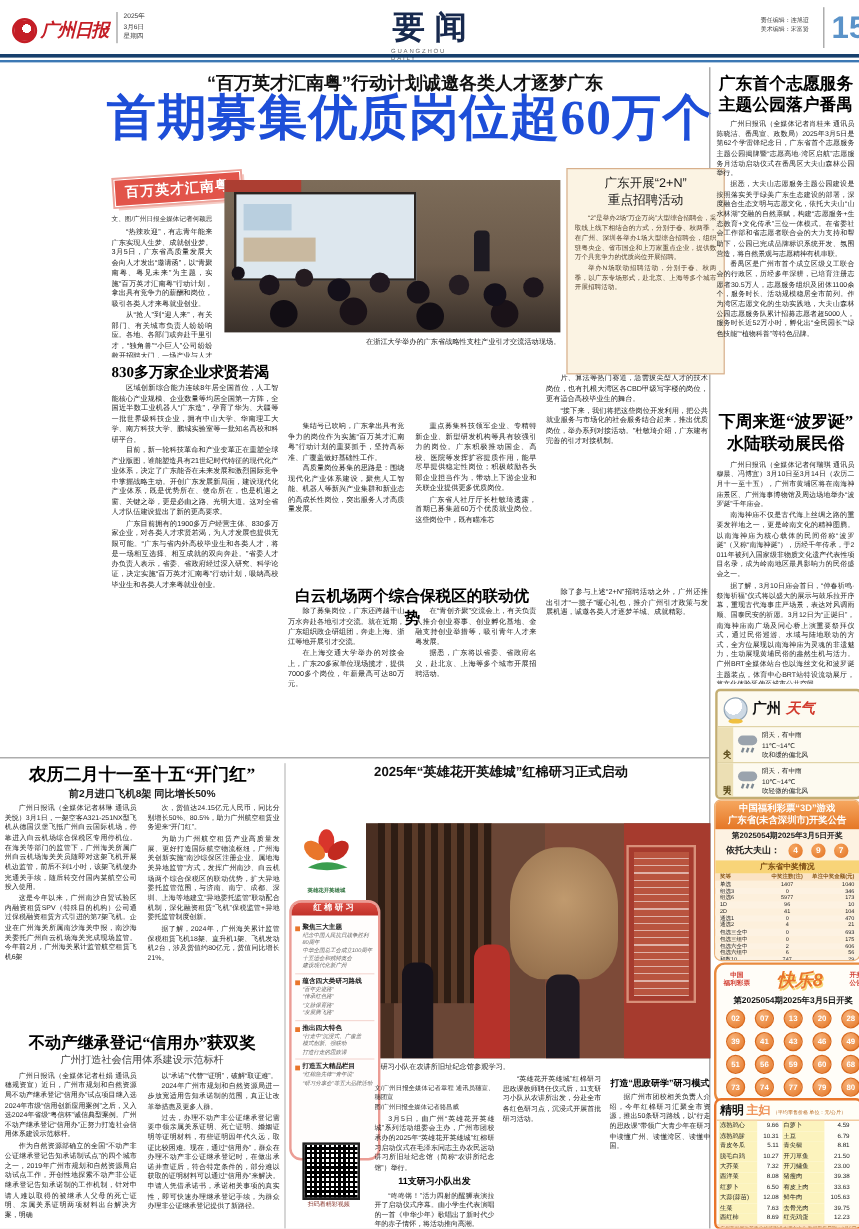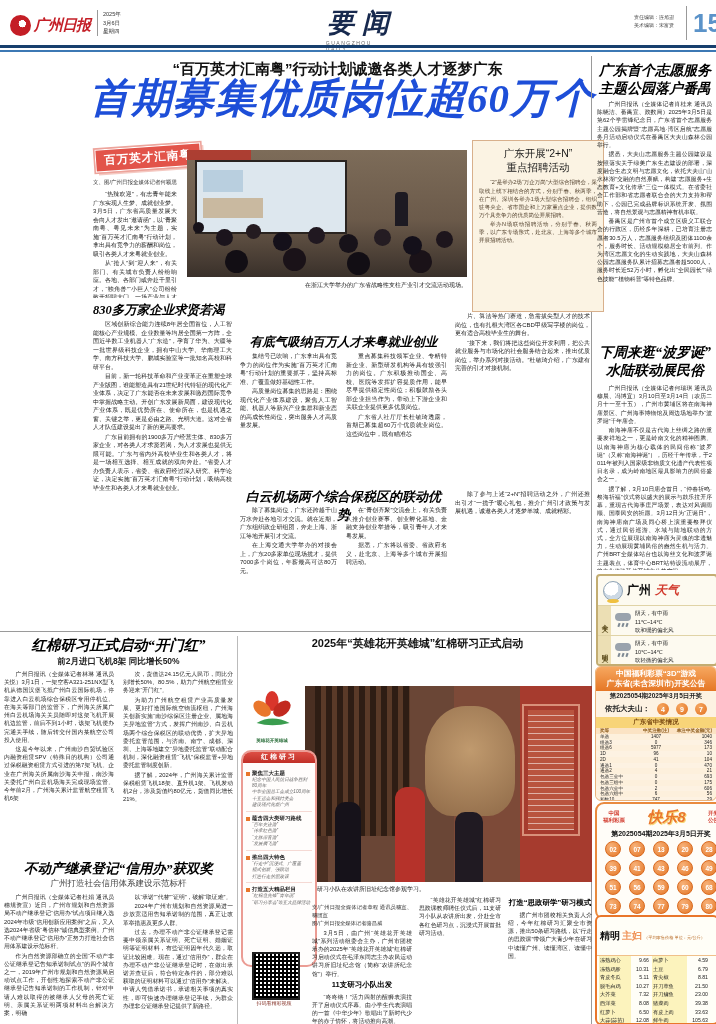--- a/index.html
+++ b/index.html
@@ -1,19 +1,19 @@
 <!DOCTYPE html>
 <html><head>
 <meta charset="utf-8">
 <style>
   html,body{margin:0;padding:0;}
   body{font-family:"Liberation Sans","DejaVu Sans",sans-serif;background:#e9e9e9;}
   .page{position:relative;width:716px;height:1024px;background:#ffffff;margin:0 auto;overflow:hidden;}
   .abs{position:absolute;}
-  .serif{font-family:"Liberation Serif","DejaVu Serif",serif;font-style:italic;}
+  .serif{font-family:"Liberation Serif","DejaVu Serif",serif;}
   .body-text{font-size:6px;line-height:1.42;text-align:justify;color:#1c1c1c;overflow:hidden;word-break:break-all;}
   .body-text p{text-indent:2em;margin:0 0 1px 0;}
   
   .masthead{left:10px;top:8px;width:84px;height:34px;display:flex;align-items:center;gap:3px;}
   .mh-emblem{width:17px;height:17px;border-radius:50%;border:2.5px solid #c41e26;background:radial-gradient(circle at 60% 40%,#fff 0 25%,#c41e26 26%);flex:none;}
   .mh-title{font-size:15px;font-weight:900;font-style:italic;color:#c41e26;letter-spacing:-1px;white-space:nowrap;}
   .date-block{left:97px;top:10px;border-left:1px solid #999;padding-left:5px;font-size:5.5px;line-height:1.55;color:#333;}
   .section-title{left:288px;top:5px;width:140px;text-align:center;font-size:27px;font-weight:900;color:#17294e;letter-spacing:8px;text-indent:8px;}
   .daily-sub{left:278px;top:40px;width:160px;display:flex;align-items:center;justify-content:center;gap:4px;}
   .ds-line{width:48px;height:1px;background:#9a9a9a;}
@@ -96,21 +96,21 @@
   
   .k8-box{left:595px;top:802px;width:120px;height:110px;border:2px solid #e98a3e;border-radius:9px;background:#fffdf8;padding:2px 4px;overflow:hidden;}
   .k8-head{display:flex;justify-content:space-between;align-items:center;height:22px;padding:0 2px;}
   .k8-side{font-size:5.5px;font-weight:bold;color:#d23b2e;line-height:1.25;text-align:center;}
   .k8-logo{font-size:15px;font-weight:900;font-style:italic;color:#e9762b;text-shadow:1px 1px 0 #f7d674;}
   .k8-issue{font-size:7px;font-weight:bold;text-align:center;color:#111;margin:1px 0 2px;}
   .k8-grid{display:grid;grid-template-columns:repeat(5,1fr);gap:3px 4px;justify-items:center;padding:0 2px;}
   .ballk8{width:14px;height:14px;border-radius:50%;background:radial-gradient(circle at 35% 30%,#f7b27a,#e57726);border:1px solid #d96a1f;color:#fff;font-size:6.5px;font-weight:bold;display:flex;align-items:center;justify-content:center;}
   
   .pm-box{left:595px;top:915px;width:120px;height:106px;border:2px solid #e9762b;border-radius:6px;background:#fffef7;overflow:hidden;display:flex;flex-direction:column;}
-  .pm-head{display:flex;align-items:baseline;gap:2px;padding:12px 3px;border-bottom:1px solid #f0c08a;}
+  .pm-head{display:flex;align-items:baseline;gap:2px;padding:1px 3px;border-bottom:1px solid #f0c08a;}
   .pm-t1{font-size:10px;font-weight:900;color:#111;}
   .pm-t2{font-size:10px;font-weight:900;color:#f0945a;}
   .pm-note{font-size:4.2px;color:#b5651d;}
   .price-row{display:grid;grid-template-columns:32px 21px 35px 24px;font-size:5.2px;line-height:8.6px;padding:0 2px;align-items:center;color:#222;}
   .pm-name{background:#fcf3bd;padding:0 1px;}
   .pm-val{text-align:right;padding-right:3px;}
   .pm-footer{margin-top:auto;background:#fbe2c0;color:#a05a1a;font-size:4px;text-align:center;line-height:7px;}
   
   .avi-h{left:2px;top:636px;width:233px;text-align:center;font-size:14.5px;font-weight:900;color:#000;}
   .avi-sub{left:2px;top:656px;width:233px;text-align:center;font-size:8.5px;font-weight:bold;color:#222;}
@@ -210,21 +210,20 @@
       </div>
   </div>
 
   <div class="abs sec-h serif s830-h">830多万家企业求贤若渴</div>
   <div class="abs body-text s830-b">
       <p>区域创新综合能力连续8年居全国首位，人工智能核心产业规模、企业数量等均居全国第一方阵，全国近半数工业机器人“广东造”，孕育了华为、大疆等一批世界级科技企业，拥有中山大学、华南理工大学、南方科技大学、鹏城实验室等一批知名高校和科研平台。</p>
       <p>目前，新一轮科技革命和产业变革正在重塑全球产业版图，谁能塑造具有21世纪时代特征的现代化产业体系，决定了广东能否在未来发展和激烈国际竞争中掌握战略主动。开创广东发展新局面，建设现代化产业体系，既是优势所在、使命所在，也是机遇之窗、关键之举，更是必由之路、光明大道。这对全省人才队伍建设提出了新的更高要求。</p>
       <p>广东目前拥有的1900多万户经营主体、830多万家企业，对各类人才求贤若渴，为人才发展也提供无限可能。“广东与省内外高校毕业生和各类人才，将是一场相互选择、相互成就的双向奔赴。”省委人才办负责人表示，省委、省政府经过深入研究、科学论证，决定实施“百万英才汇南粤”行动计划，吸纳高校毕业生和各类人才来粤就业创业。</p>
     </div>
 
-  <div class="abs sec-h serif sconf-h">有底气吸纳百万人才来粤就业创业</div>
   <div class="abs body-text sconf-a">
       <p>集结号已吹响，广东拿出具有竞争力的岗位作为实施“百万英才汇南粤”行动计划的重要抓手，坚持高标准、广覆盖做好基础性工作。</p>
       <p>高质量岗位募集的思路是：围绕现代化产业体系建设，聚焦人工智能、机器人等新兴产业集群和新业态的高成长性岗位，突出服务人才高质量发展。</p>
     </div>
   <div class="abs body-text sconf-b">
       <p>重点募集科技领军企业、专精特新企业、新型研发机构等具有较强引力的岗位。广东积极推动国企、高校、医院等发挥扩容提质作用，能早尽早提供稳定性岗位；积极鼓励各头部企业担当作为，带动上下游企业和关联企业提供更多优质岗位。</p>
       <p>广东省人社厅厅长杜敏琦透露，首期已募集超60万个优质就业岗位。这些岗位中，既有瞄准芯</p>
     </div>
   <div class="abs body-text midr-1">
       <p>片、算法等热门赛道，急需拔尖型人才的技术岗位，也有扎根大湾区各CBD甲级写字楼的岗位，更有适合高校毕业生的舞台。</p>
@@ -487,21 +486,21 @@
         <div class="price-row">
           <span class="pm-name">西红柿</span>
           <span class="pm-val">8.69</span>
           <span class="pm-name">红壳鸡蛋</span>
           <span class="pm-val">12.23</span>
         </div>
       </div>
     <div class="pm-footer">广州市发展改革委价格监测成本调查中心 数据采集日期：3月5日</div>
   </div>
 
-  <div class="abs avi-h serif">红棉研习正式启动“开门红”</div>
+  <div class="abs avi-h serif">农历二月十一至十五“开门红”</div>
   <div class="abs avi-sub">前2月进口飞机8架 同比增长50%</div>
   <div class="abs body-text avi-a">
       <p>广州日报讯（全媒体记者林琳 通讯员关悦）3月1日，一架空客A321-251NX型飞机从德国汉堡飞抵广州白云国际机场，停靠进入白云机场综合保税区专用停机位。在海关等部门的监管下，广州海关所属广州白云机场海关关员随即对这架飞机开展机边监管，前后不到1小时，该架飞机便办完通关手续，随后转交付国内某航空公司投入使用。</p>
       <p>这是今年以来，广州南沙自贸试验区内融资租赁SPV（特殊目的机构）公司通过保税融资租赁方式引进的第7架飞机。企业在广州海关所属南沙海关申报，南沙海关委托广州白云机场海关完成现场监管。今年前2月，广州海关累计监管航空租赁飞机6架</p>
     </div>
   <div class="abs body-text avi-b">
       <p>次，货值达24.15亿元人民币，同比分别增长50%、80.5%，助力广州航空租赁业务迎来“开门红”。</p>
       <p>为助力广州航空租赁产业高质量发展、更好打造国际航空物流枢纽，广州海关创新实施“南沙综保区注册企业、属地海关异地监管”方式，发挥广州南沙、白云机场两个综合保税区的联动优势，扩大异地委托监管范围，与济南、南宁、成都、深圳、上海等地建立“异地委托监管”联动配合机制，深化融资租赁“飞机”保税监管+异地委托监管制度创新。</p>
       <p>据了解，2024年，广州海关累计监管保税租赁飞机18架、直升机1架、飞机发动机2台，涉及货值约80亿元，货值同比增长21%。</p>
     </div>

